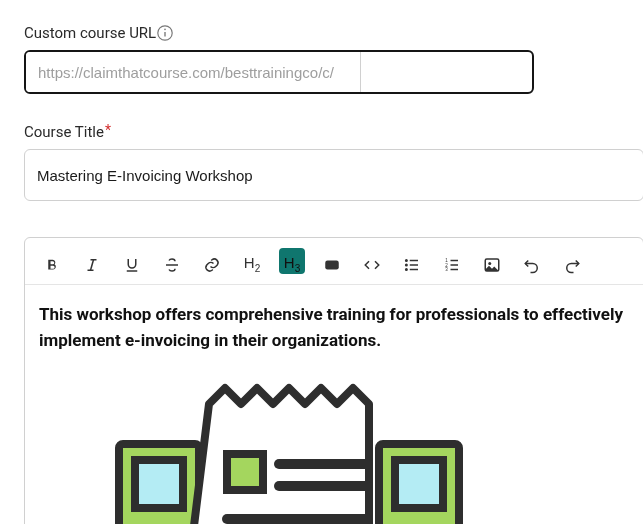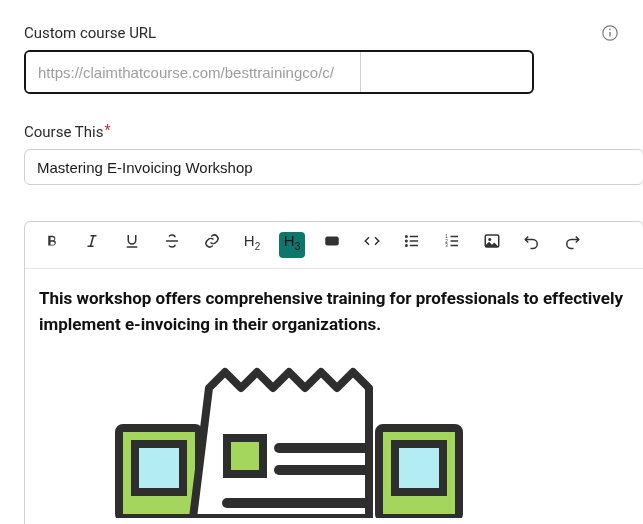--- a/index.html
+++ b/index.html
@@ -5,21 +5,21 @@
     * { box-sizing: border-box; margin: 0; padding: 0; }
     body {
       font-family: -apple-system, BlinkMacSystemFont, "Segoe UI", Roboto, sans-serif;
       background: #fff;
       color: #1a1a1a;
       padding: 24px;
       width: 643px;
       overflow: hidden;
     }
     .field { margin-bottom: 28px; }
-    .field-label-row { display: flex; align-items: center; justify-content: space-between; margin-bottom: 8px; }
+    .field-label-row { display: flex; align-items: center; margin-bottom: 8px; }
     .field-label { font-size: 15px; color: #2a2a2a; }
     .required { color: #d32f2f; font-size: 14px; margin-left: 1px; vertical-align: top; }
     .info-icon { width: 18px; height: 18px; color: #777; cursor: pointer; }
     .info-icon svg { display: block; }
 
     .url-input-group {
       display: flex;
       width: 510px;
       border: 2px solid #151515;
       border-radius: 6px;
@@ -45,21 +45,21 @@
       flex: 1;
       outline: none;
       text-decoration: underline;
       text-decoration-style: dotted;
       text-decoration-color: #d32f2f;
       text-underline-offset: 3px;
     }
 
     .text-input {
       width: 620px;
-      height: 36px;
+      height: 52px;
       border: 1px solid #d0d0d0;
       border-radius: 6px;
       padding: 10px 12px;
       font-size: 15px;
       color: #1a1a1a;
       outline: none;
     }
 
     .editor-box {
       border: 1px solid #d0d0d0;
@@ -71,21 +71,21 @@
       display: flex;
       align-items: center;
       gap: 14px;
       padding: 10px 14px;
       border-bottom: 1px solid #e5e5e5;
     }
     .tbtn {
       width: 26px;
       height: 26px;
       display: flex;
-      align-items: flex-start;
+      align-items: flex-end;
       justify-content: center;
       border: none;
       background: transparent;
       cursor: pointer;
       color: #333;
       border-radius: 4px;
       font-size: 16px;
     }
     .tbtn.active { background: #0f766e; color: #111; }
     .tbtn svg { width: 18px; height: 18px; display: block; }
@@ -121,21 +121,21 @@
       </svg>
     </span>
   </div>
   <div class="url-input-group">
     <input class="url-prefix" type="text" readonly="" value="https://claimthatcourse.com/besttrainingco/c/" style="">
   </div>
 </div>
 
 <div class="field">
   <label class="field-label">
-    <span>Course This</span><span class="required">*</span>
+    <span>Course Title</span><span class="required">*</span>
   </label>
   <div style="height:8px"></div>
   <input class="text-input" type="text" value="Mastering E-Invoicing Workshop" style="">
 </div>
 
 <div class="field">
   <div style="height:8px"></div>
   <div class="editor-box">
 
     <div class="toolbar">

